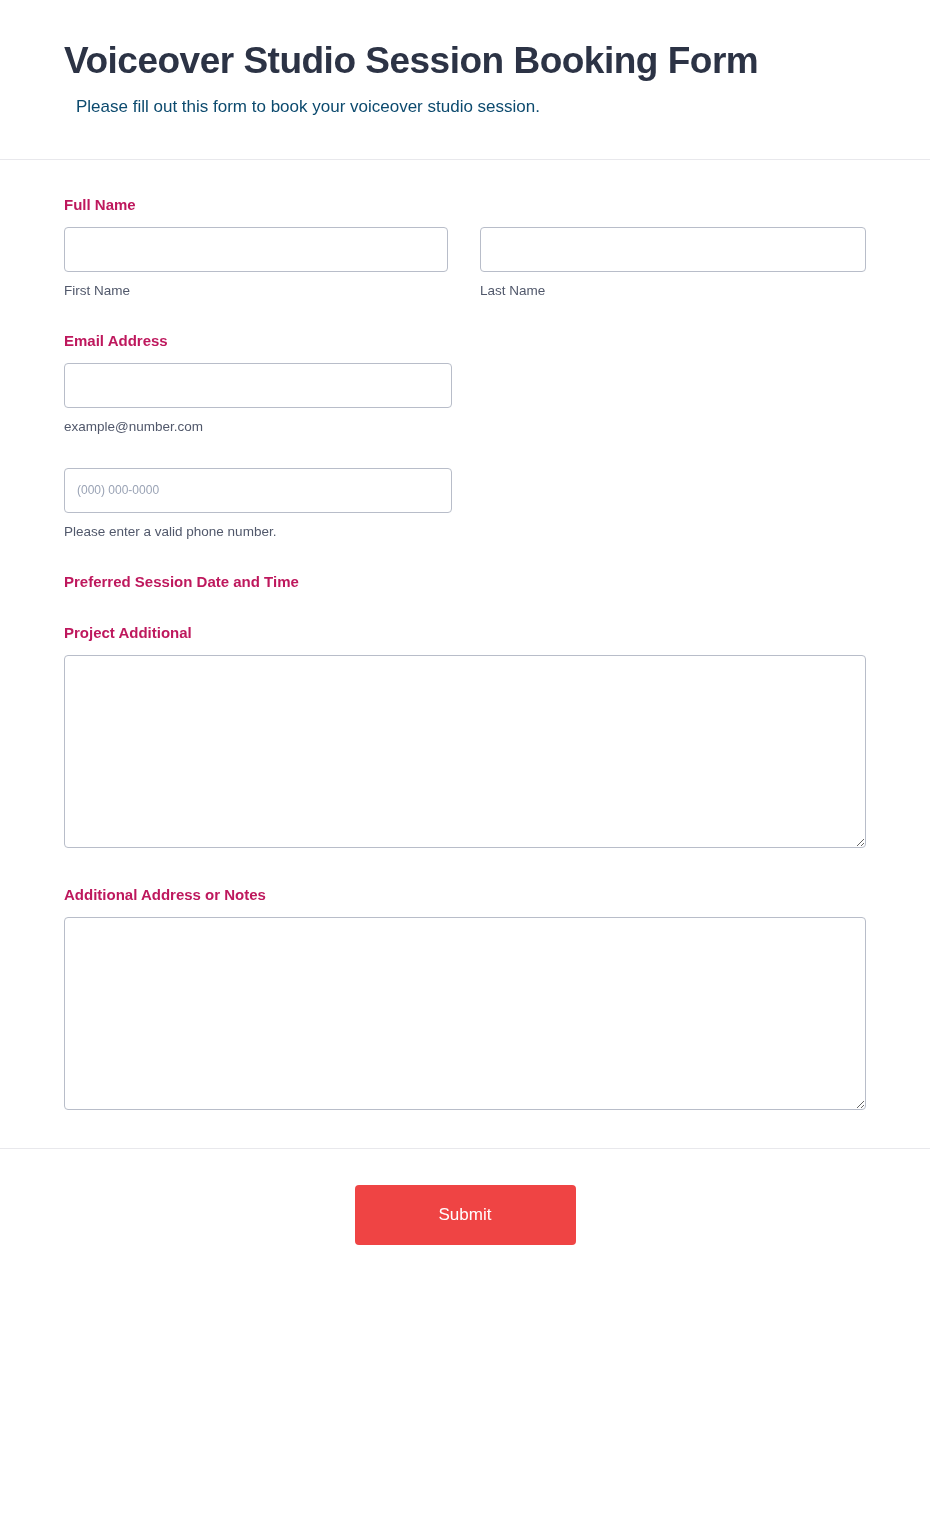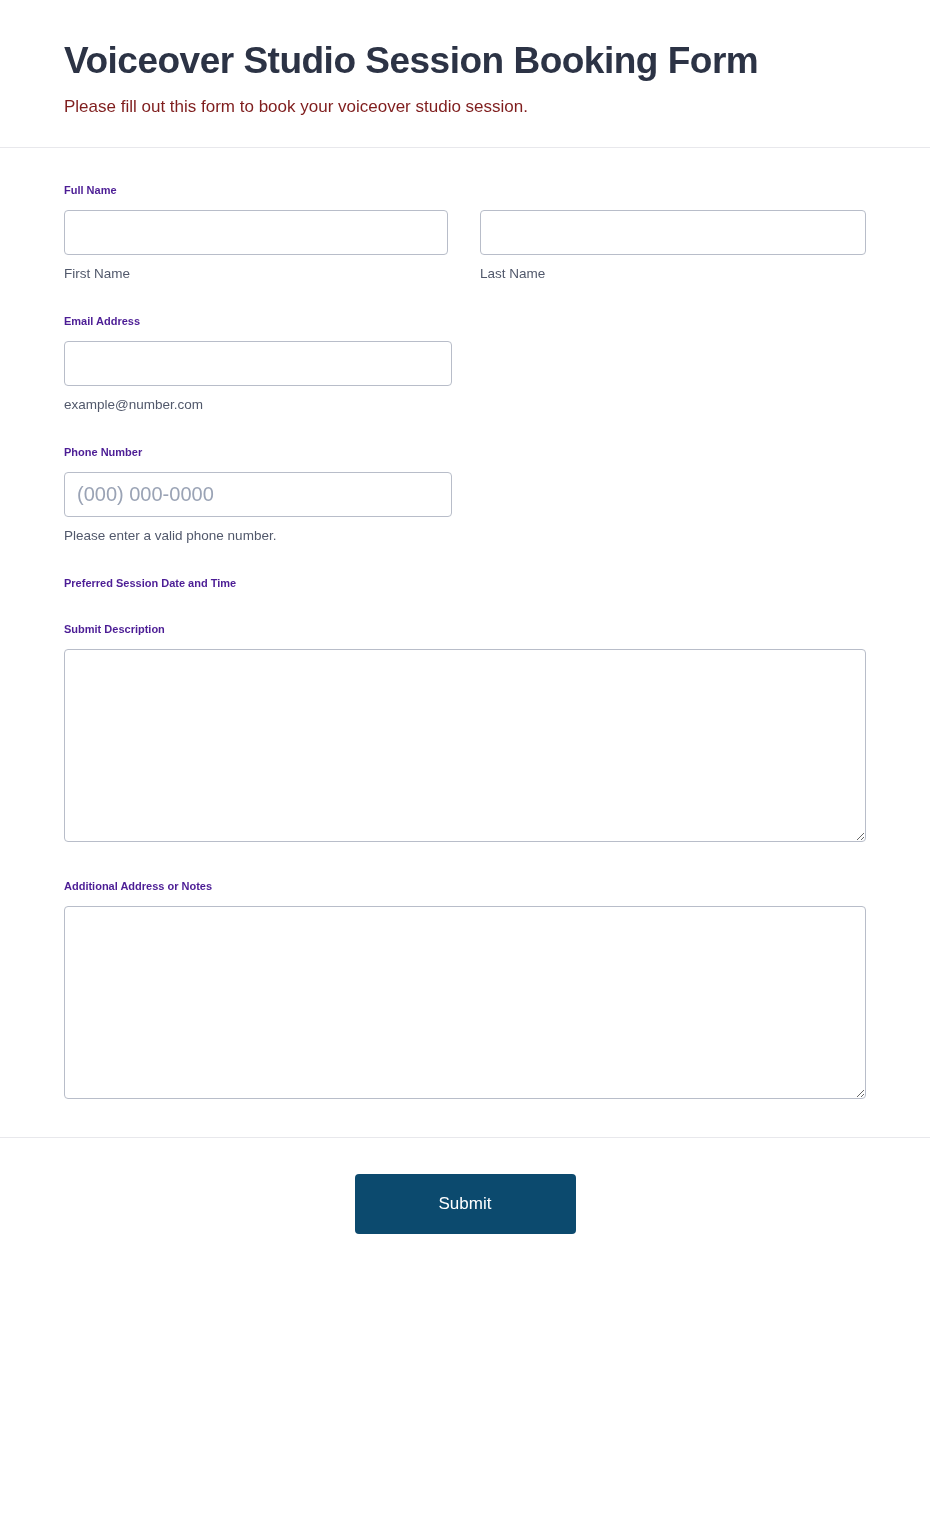--- a/index.html
+++ b/index.html
@@ -23,53 +23,53 @@
   .form-title {
     font-size: 37px;
     font-weight: bold;
     letter-spacing: -0.5px;
     color: #2c3345;
     margin: 0 0 14px 0;
     line-height: 1.15;
   }
   .form-subtitle {
     font-size: 17px;
-    color: #7f1d1d;
-    margin: 0;
+    color: #0c4a6e;
+    margin: 12px;
     font-weight: 400;
   }
   .form-body {
     padding: 36px 64px 0 64px;
   }
   .field-block {
     margin-bottom: 34px;
   }
   .field-label {
-    font-size: 11px;
+    font-size: 15px;
     font-weight: 600;
-    color: #4c1d95;
+    color: #be185d;
     margin-bottom: 14px;
     display: block;
   }
   .row {
     display: flex;
     gap: 32px;
   }
   .col {
     display: flex;
     flex-direction: column;
   }
   .col-name-left { width: 389px; }
   .col-name-right { width: 391px; }
   .text-input {
     height: 45px;
     border: 1px solid #b8bdc9;
     border-radius: 4px;
     background: #ffffff;
-    font-size: 20px;
+    font-size: 12px;
     font-family: "Liberation Sans", sans-serif;
     color: #2c3345;
     padding: 6px 12px;
     outline: none;
     width: 100%;
   }
   .text-input::placeholder {
     color: #9aa3b5;
   }
   .sub-label {
@@ -96,21 +96,21 @@
   .textarea-notes { height: 193px; }
   .datetime-block { }
   .footer {
     border-top: 1px solid #e8e8ec;
     margin-top: 22px;
     padding: 36px 64px 40px 64px;
     display: flex;
     justify-content: center;
   }
   .submit-button {
-    background: #0c4a6e;
+    background: #ef4444;
     color: #ffffff;
     border: none;
     border-radius: 4px;
     font-size: 17px;
     font-family: "Liberation Sans", sans-serif;
     font-weight: 400;
     width: 221px;
     height: 60px;
     cursor: pointer;
   }
@@ -141,31 +141,30 @@
       </div>
     </div>
 
     <div class="field-block">
       <span class="field-label">Email Address</span>
       <input class="text-input email-input" type="text" placeholder="" style="">
       <span class="sub-label">example@number.com</span>
     </div>
 
     <div class="field-block">
-      <span class="field-label">Phone Number</span>
       <input class="text-input phone-input" type="text" placeholder="(000) 000-0000" style="">
       <span class="sub-label">Please enter a valid phone number.</span>
     </div>
 
     <div class="field-block datetime-block">
       <span class="field-label">Preferred Session Date and Time</span>
     </div>
 
     <div class="field-block">
-      <span class="field-label">Submit Description</span>
+      <span class="field-label">Project Additional</span>
       <textarea class="textarea textarea-project" placeholder="" style=""></textarea>
     </div>
 
     <div class="field-block">
       <span class="field-label">Additional Address or Notes</span>
       <textarea class="textarea textarea-notes" placeholder="" style=""></textarea>
     </div>
 
   </div>
 

